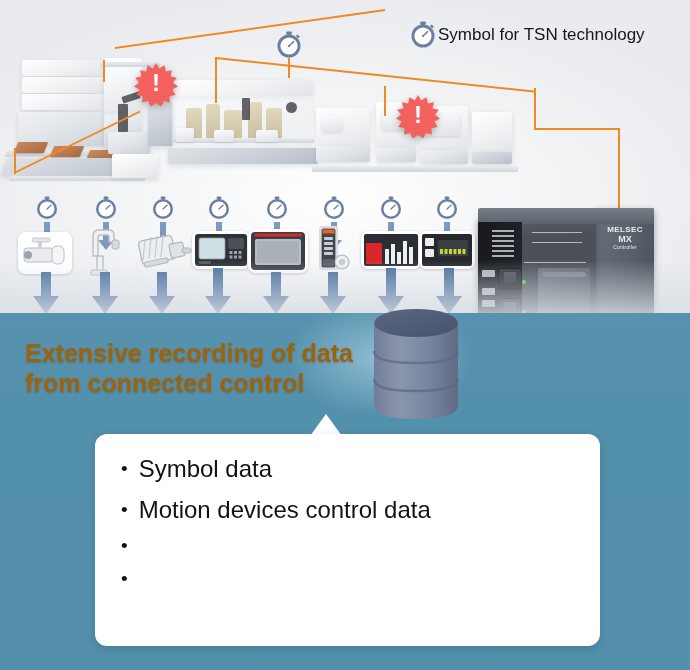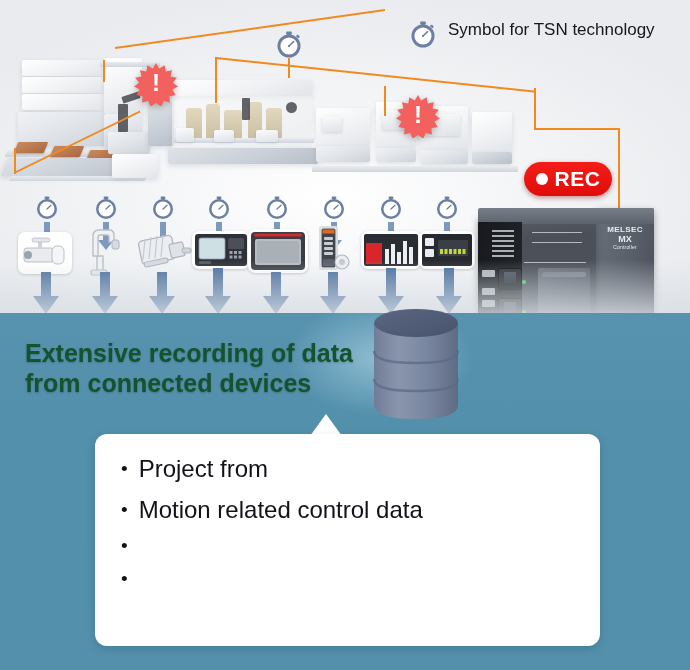--- a/index.html
+++ b/index.html
@@ -66,21 +66,21 @@
     box-shadow:0 2px 5px rgba(120,0,0,.4);
   }
   .rec .dot{width:12px;height:12px;border-radius:50%;background:#fff;}
   .rec .txt{color:#fff;font-size:21px;font-weight:bold;letter-spacing:.5px;}
 
   
   .sw{position:absolute;width:26px;height:26px;}
   .sw.big{width:30px;height:30px;}
 
   
-  .legend{position:absolute;left:408px;top:20px;display:flex;gap:10px;}
+  .legend{position:absolute;left:408px;top:20px;display:flex;align-items:center;}
   .legend .lbl{font-size:17px;color:#14181c;}
   .devbox{
     position:absolute;background:#fff;border-radius:7px;
     box-shadow:0 1px 3px rgba(60,70,85,.28);
   }
   .arrow{position:absolute;}
 
   
   .db{position:absolute;left:370px;top:305px;width:92px;height:120px;}
 
@@ -105,21 +105,21 @@
   .port{position:absolute;width:22px;height:20px;background:linear-gradient(180deg,#2e3238,#14161a);
         border:1px solid #0c0e11;border-radius:2px;}
   .port:after{content:"";position:absolute;left:5px;top:3px;width:12px;height:11px;
         background:linear-gradient(180deg,#4c5560,#222831);border-radius:1px;}
   .pled{position:absolute;width:4px;height:4px;border-radius:50%;background:#4fd14f;}
   .ptag{position:absolute;width:13px;height:7px;background:#aeb4bb;border-radius:1px;}
 
   
   .headline{
     position:absolute;left:25px;top:338px;width:345px;
-    color:#14532d;font-size:25px;font-weight:bold;line-height:1.2;
+    color:#a16207;font-size:25px;font-weight:bold;line-height:1.2;
     text-shadow:0 1px 2px rgba(30,70,90,.35);
   }
 
   
   .callout{
     position:absolute;left:95px;top:434px;width:505px;height:212px;
     background:#ffffff;border-radius:12px;box-shadow:0 3px 9px rgba(20,60,80,.22);
   }
   .callout-tip{
     position:absolute;left:310px;top:414px;width:0;height:0;
@@ -209,24 +209,20 @@
       <div class="ex">!</div>
     </div>
 
     <div class="burst" style="left:396px;top:94px;">
       <svg viewBox="0 0 44 44" width="44" height="44">
         <polygon fill="#f2615e" points="22,1 25.2,6.6 30.6,3.2 31.8,9.5 38,8.2 36.5,14.4 42.8,15.8 38.9,20.8 44,24.5 38.4,27.6 41.6,33 35.4,34.3 35.9,40.6 29.8,38.9 27.3,44.7 22,41 16.7,44.7 14.2,38.9 8.1,40.6 8.6,34.3 2.4,33 5.6,27.6 0,24.5 5.1,20.8 1.2,15.8 7.5,14.4 6,8.2 12.2,9.5 13.4,3.2 18.8,6.6"></polygon>
       </svg>
       <div class="ex">!</div>
     </div>
 
-    <div class="rec">
-      <div class="dot"></div>
-      <div class="txt">REC</div>
-    </div>
 
     <div class="sw big" style="left:274px;top:30px;">
       <svg viewBox="0 0 30 30" width="30" height="30">
         <circle cx="15" cy="16" r="11.5" fill="#6b7fa3"></circle>
         <circle cx="15" cy="16" r="8.6" fill="#ffffff"></circle>
         <rect x="12.2" y="1.6" width="5.6" height="3.1" rx="1" fill="#6b7fa3"></rect>
         <rect x="13.6" y="4" width="2.8" height="2.6" fill="#6b7fa3"></rect>
         <rect x="22.4" y="5.2" width="3.6" height="2.3" rx="1" fill="#6b7fa3" transform="rotate(42 24 6)"></rect>
         <line x1="15" y1="16" x2="19.6" y2="11.6" stroke="#6b7fa3" stroke-width="1.5" stroke-linecap="round"></line>
         <circle cx="15" cy="16" r="1.1" fill="#6b7fa3"></circle>
@@ -585,33 +581,33 @@
       </defs>
       <path d="M4 18 L4 100 Q4 114 46 114 Q88 114 88 100 L88 18 Z" fill="url(#dbg)"></path>
       <ellipse cx="46" cy="18" rx="42" ry="14" fill="url(#dbt)"></ellipse>
       <path d="M4 46 Q4 58 46 58 Q88 58 88 46" fill="none" stroke="#5e6a84" stroke-width="2.5" opacity=".75"></path>
       <path d="M4 74 Q4 86 46 86 Q88 86 88 74" fill="none" stroke="#5e6a84" stroke-width="2.5" opacity=".75"></path>
     </svg>
   </div>
 
   <div class="headline">
     <div>Extensive recording of data</div>
-    <div>from connected devices</div>
+    <div>from connected control</div>
   </div>
 
   <div class="callout-tip"></div>
   <div class="callout">
     <div class="blist">
       <div class="bitem">
         <span class="bdot">•</span>
-        <span class="btxt">Project from</span>
+        <span class="btxt">Symbol data</span>
       </div>
       <div class="bitem">
         <span class="bdot">•</span>
-        <span class="btxt">Motion related control data</span>
+        <span class="btxt">Motion devices control data</span>
       </div>
       <div class="bitem">
         <span class="bdot">•</span>
       </div>
       <div class="bitem">
         <span class="bdot">•</span>
       </div>
     </div>
   </div>
 

